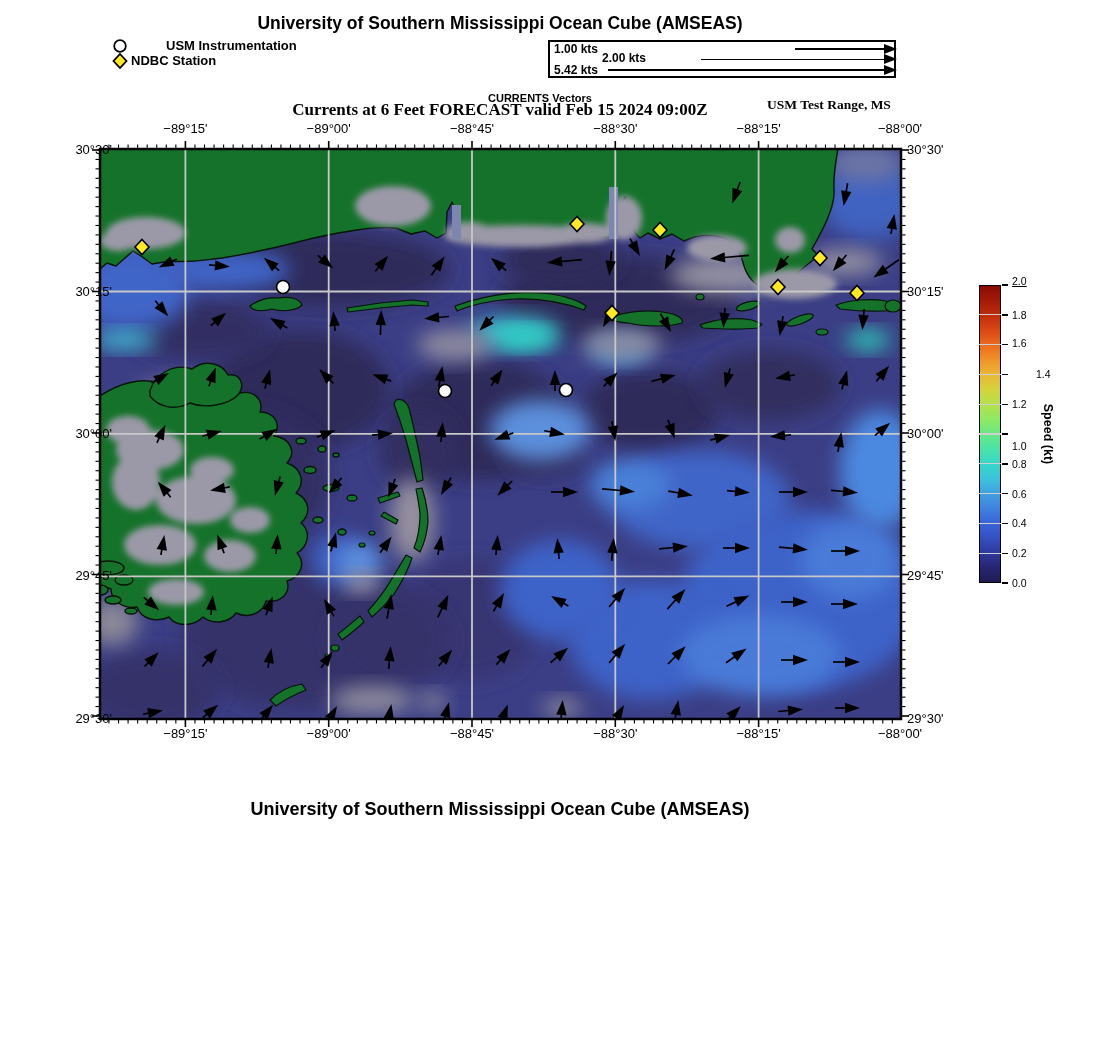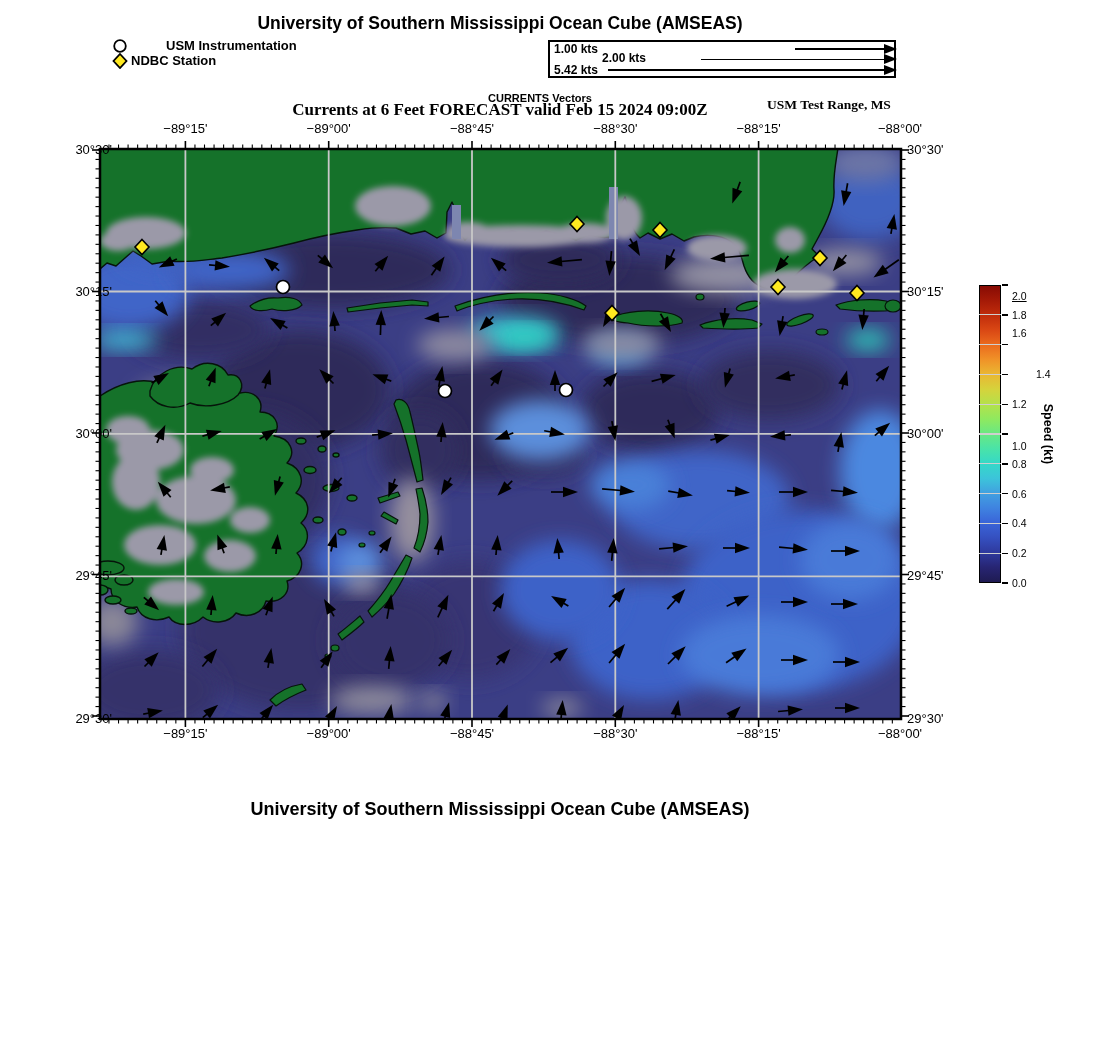--- a/index.html
+++ b/index.html
@@ -1077,23 +1077,23 @@
       <div class="cbar-tick" style="top: 433.3px;"></div>
       <div class="cbar-lab" style="top: 446px;">1.0</div>
       <div class="cbar-sep" style="top: 403.5px;"></div>
       <div class="cbar-tick" style="top: 403.5px;"></div>
       <div class="cbar-lab" style="top: 404.2px;">1.2</div>
       <div class="cbar-sep" style="top: 373.7px;"></div>
       <div class="cbar-tick" style="top: 373.7px;"></div>
       <div class="cbar-lab" style="top: 374.4px; margin-left: 24px;">1.4</div>
       <div class="cbar-sep" style="top: 343.9px;"></div>
       <div class="cbar-tick" style="top: 343.9px;"></div>
-      <div class="cbar-lab" style="top: 333px;">1.6</div>
+      <div class="cbar-lab" style="top: 343px;">1.6</div>
       <div class="cbar-sep" style="top: 314.1px;"></div>
       <div class="cbar-tick" style="top: 314.1px;"></div>
       <div class="cbar-lab" style="top: 314.8px;">1.8</div>
       <div class="cbar-tick" style="top: 284.3px;"></div>
-      <div class="cbar-lab" style="top: 296px; text-decoration: underline;">2.0</div>
+      <div class="cbar-lab" style="top: 281px; text-decoration: underline;">2.0</div>
     </div>
   <div class="cbar-title">Speed (kt)</div>
 
   <div class="abs ctr btitle" style="left:500px;top:799px;">University of Southern Mississippi Ocean Cube (AMSEAS)</div>
 </div>
 
 </body></html>

